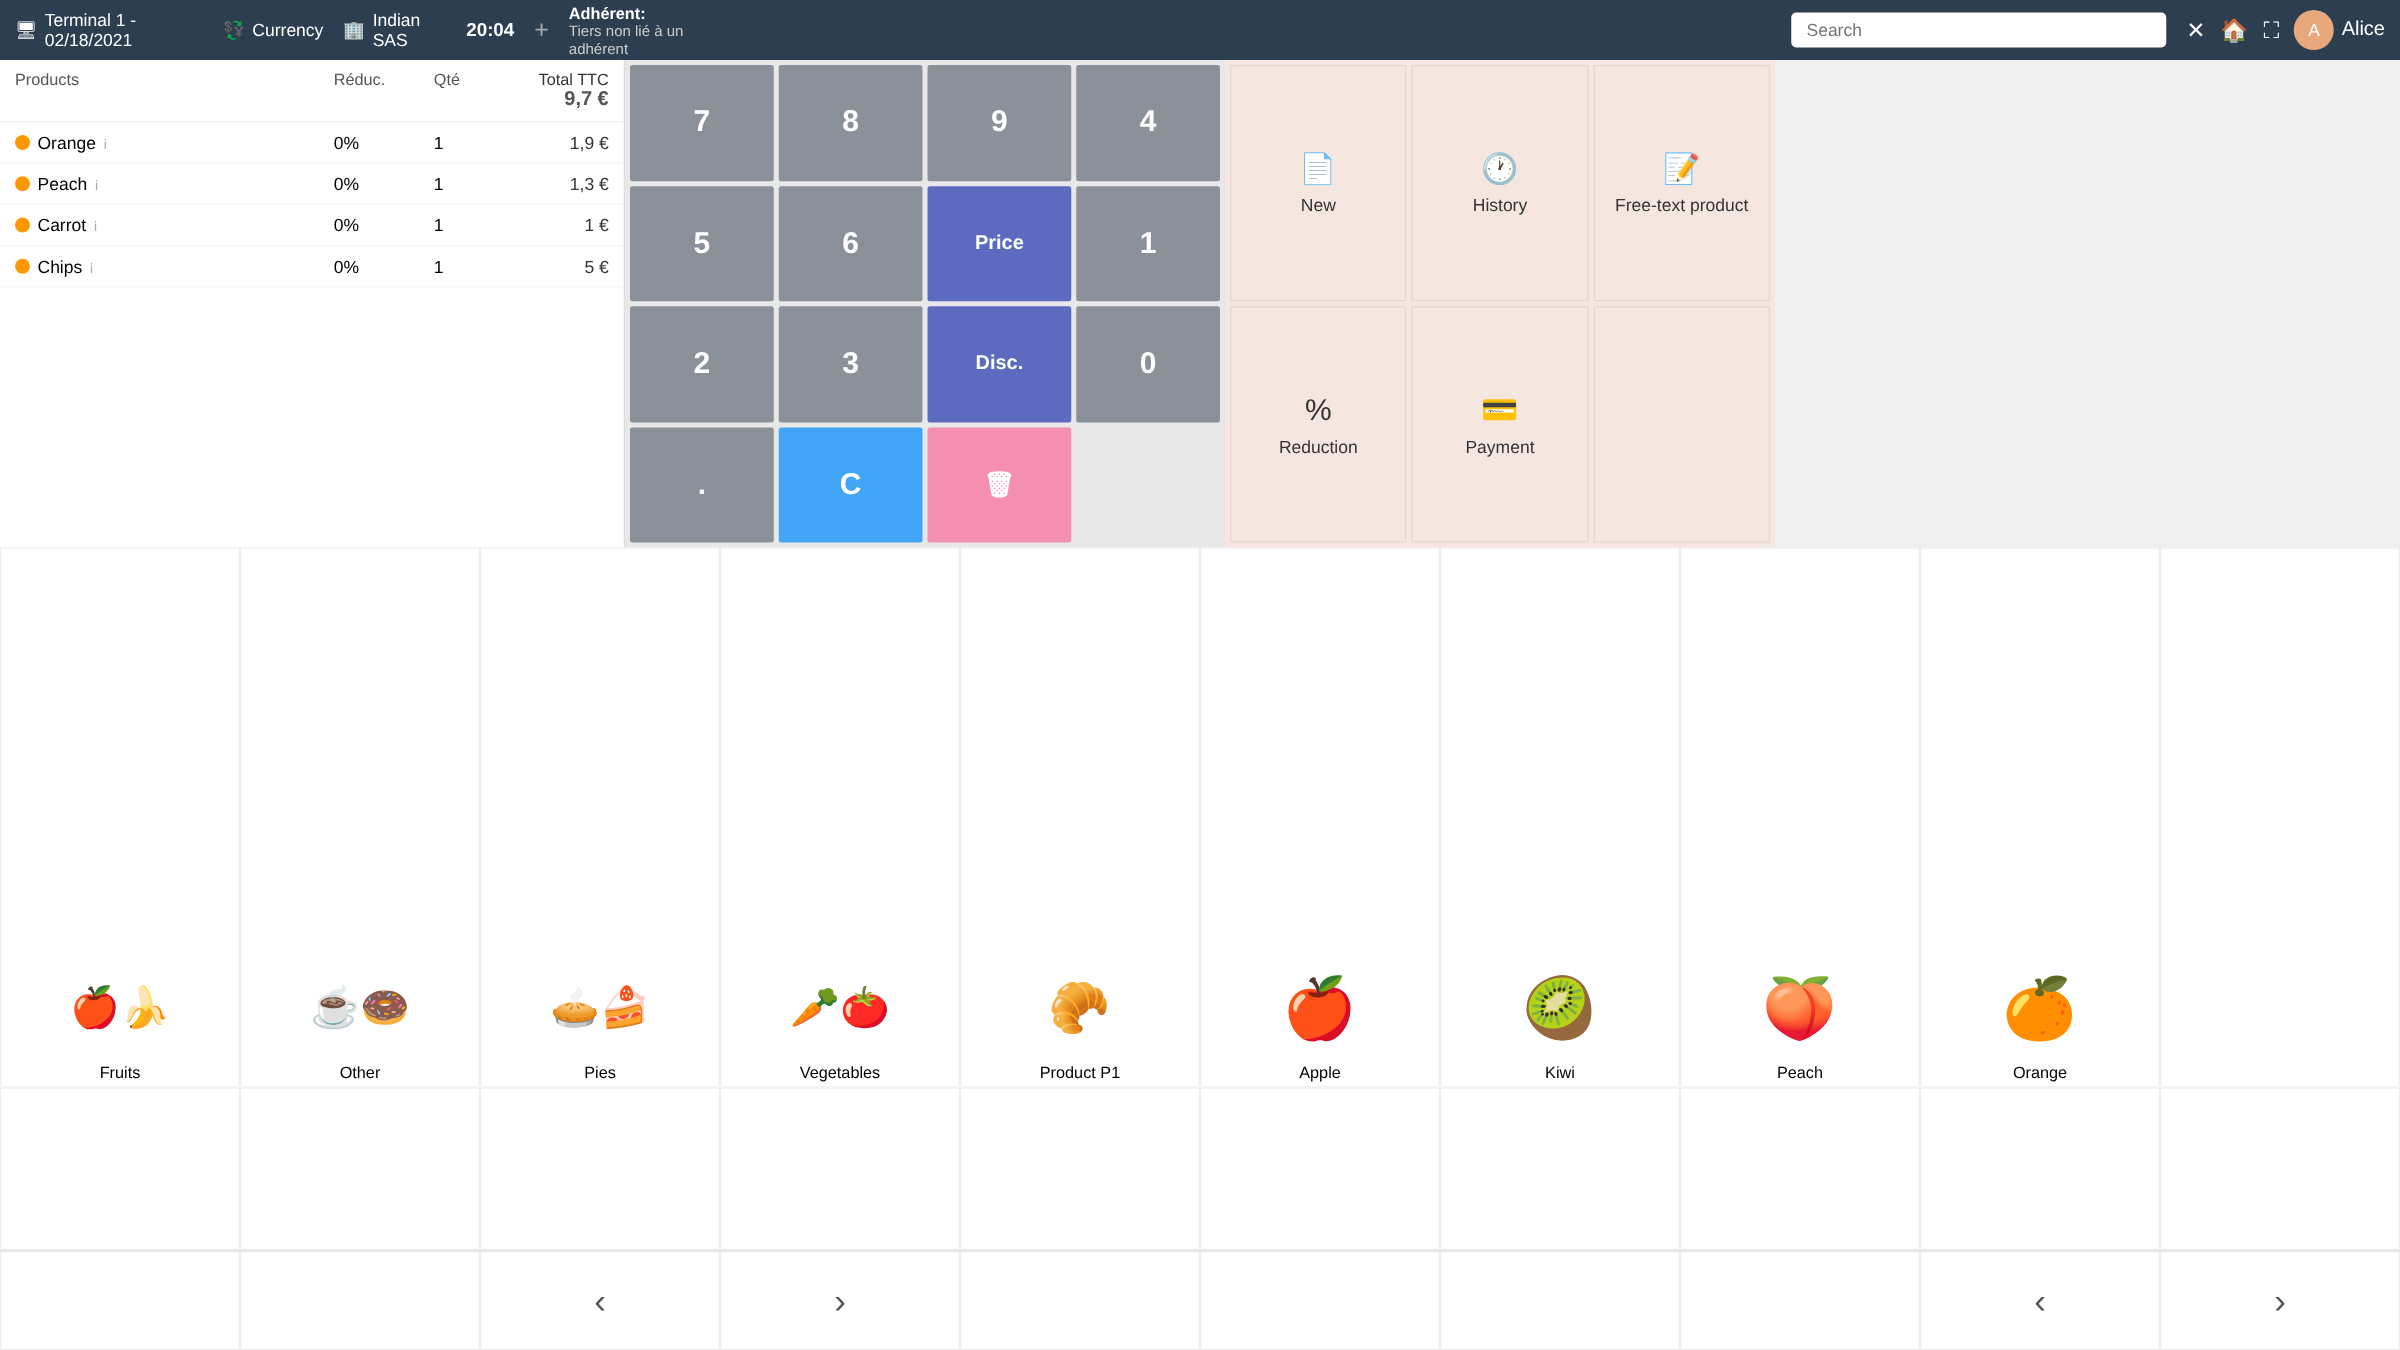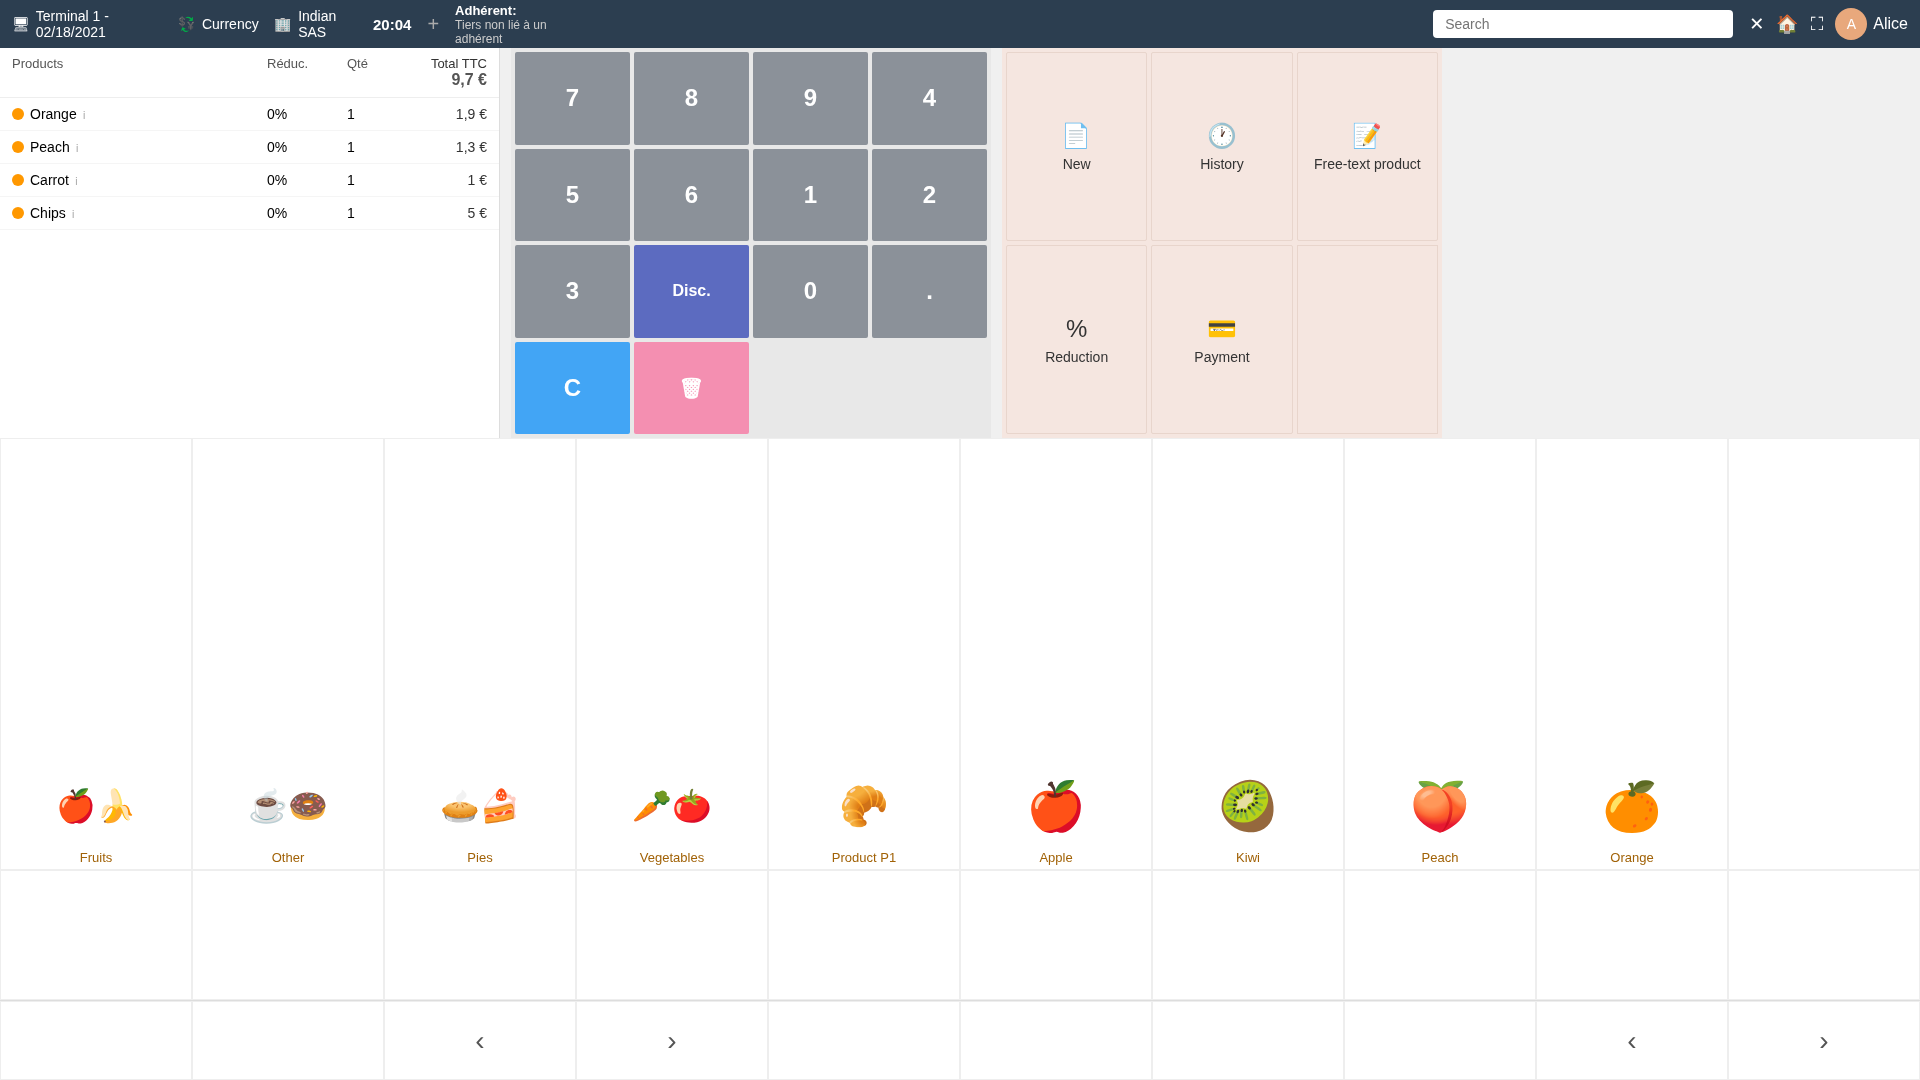--- a/index.html
+++ b/index.html
@@ -169,21 +169,21 @@
       width: 80px;
       height: 80px;
       display: flex;
       align-items: center;
       justify-content: center;
       font-size: 48px;
     }
     .product-label {
       font-size: 13px;
       margin-top: 4px;
-      color: #a16207;
+      color: #000000;
     }
     .nav-row {
       display: grid;
       grid-template-columns: repeat(10, 1fr);
       height: 80px;
       border-top: 1px solid #ddd;
     }
     .nav-cell {
       border: 1px solid #eee;
       background: white;
@@ -193,21 +193,21 @@
       font-size: 28px;
       cursor: pointer;
       color: #555;
     }
     .nav-cell.empty { cursor: default; }
 
     
     body { display: flex; flex-direction: column; }
     #header { flex-shrink: 0; }
     #content { flex: 1; display: flex; flex-direction: column; }
-    #top-row { display: flex; height: 390px; flex-shrink: 0; gap: 11px; }
+    #top-row { display: flex; height: 390px; flex-shrink: 0; }
     #bottom-row { display: flex; flex: 1; background: #f0f0f0; }
     .dot-orange { background: #ff9800; }
   </style>
 </head>
 <body>
 
 <div id="header">
   <div class="header-left">
     <div class="header-terminal">
       <span>🖥</span>
@@ -300,20 +300,21 @@
     </div>
 
     <div id="numpad-panel">
       <div class="numpad-grid">
         <button class="num-btn">7</button>
         <button class="num-btn">8</button>
         <button class="num-btn">9</button>
         <button class="num-btn">4</button>
         <button class="num-btn">5</button>
         <button class="num-btn">6</button>
+        <button class="num-btn action-btn">Price</button>
         <button class="num-btn">1</button>
         <button class="num-btn">2</button>
         <button class="num-btn">3</button>
         <button class="num-btn action-btn">Disc.</button>
         <button class="num-btn">0</button>
         <button class="num-btn">.</button>
         <button class="num-btn clear-btn">C</button>
         <button class="num-btn delete-btn">🗑</button>
       </div>
     </div>

